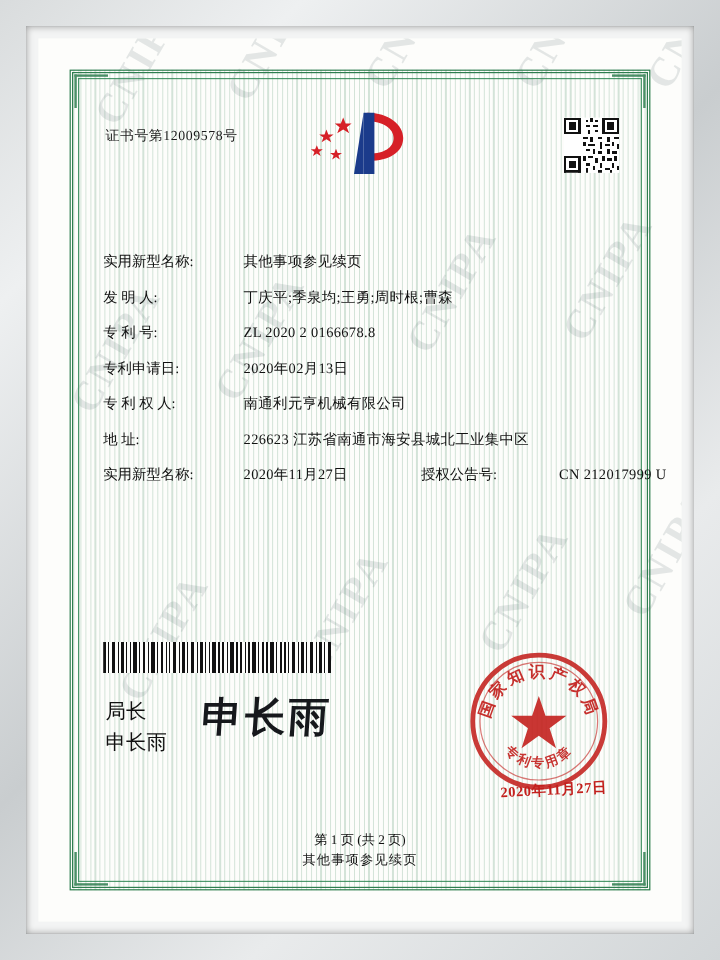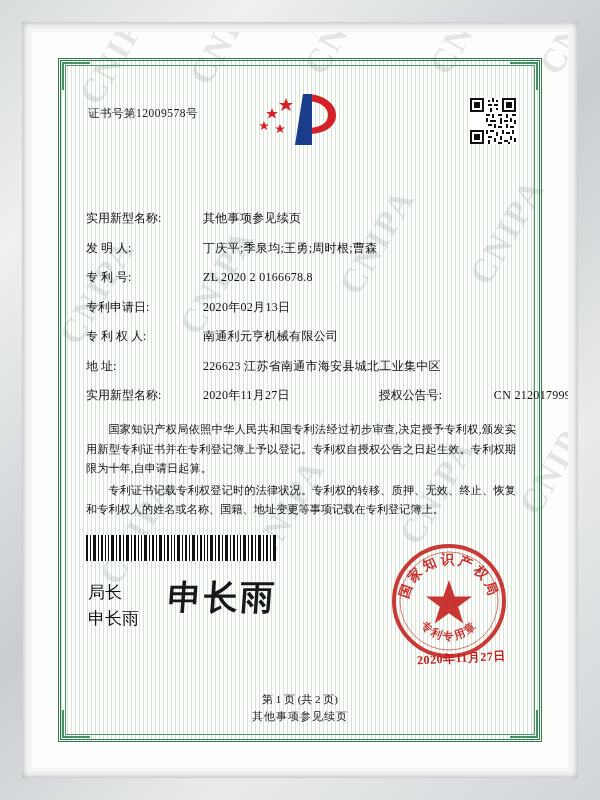--- a/index.html
+++ b/index.html
@@ -161,21 +161,20 @@
   }
   .val {
     flex: 1;
     letter-spacing: 0.3px;
   }
   .row.two .val { flex: 0 0 auto; margin-right: 30px; }
   .lbl2 {
     width: 84px;
     flex: 0 0 84px;
     white-space: nowrap;
-    padding-left: 28px;
   }
 
   
   .paras {
     position: absolute;
     left: 6px; right: 4px;
     top: 340px;
     font-size: 11.2px;
     line-height: 1.75;
     color: #141414;
@@ -396,24 +395,20 @@
         </div>
 
         <div class="row two">
           <span class="lbl">实用新型名称:</span>
           <span class="val">2020年11月27日</span>
           <span class="lbl2">授权公告号:</span>
           <span class="val">CN 212017999 U</span>
         </div>
       </div>
 
-      <div class="paras">
-        <p>国家知识产权局依照中华人民共和国专利法经过初步审查,决定授予专利权,颁发实用新型专利证书并在专利登记簿上予以登记。专利权自授权公告之日起生效。专利权期限为十年,自申请日起算。</p>
-        <p>专利证书记载专利权登记时的法律状况。专利权的转移、质押、无效、终止、恢复和专利权人的姓名或名称、国籍、地址变更等事项记载在专利登记簿上。</p>
-      </div>
 
       <div class="barcode">
         <svg width="190" height="26" shape-rendering="crispEdges">
           <rect width="190" height="26" fill="#fdfdfb"></rect>
           <g fill="#111">
             <rect x="0" y="0" width="2" height="26"></rect>
               <rect x="4" y="0" width="1" height="26"></rect>
             <rect x="7" y="0" width="3" height="26"></rect>
               <rect x="12" y="0" width="1" height="26"></rect>
             <rect x="15" y="0" width="2" height="26"></rect>

